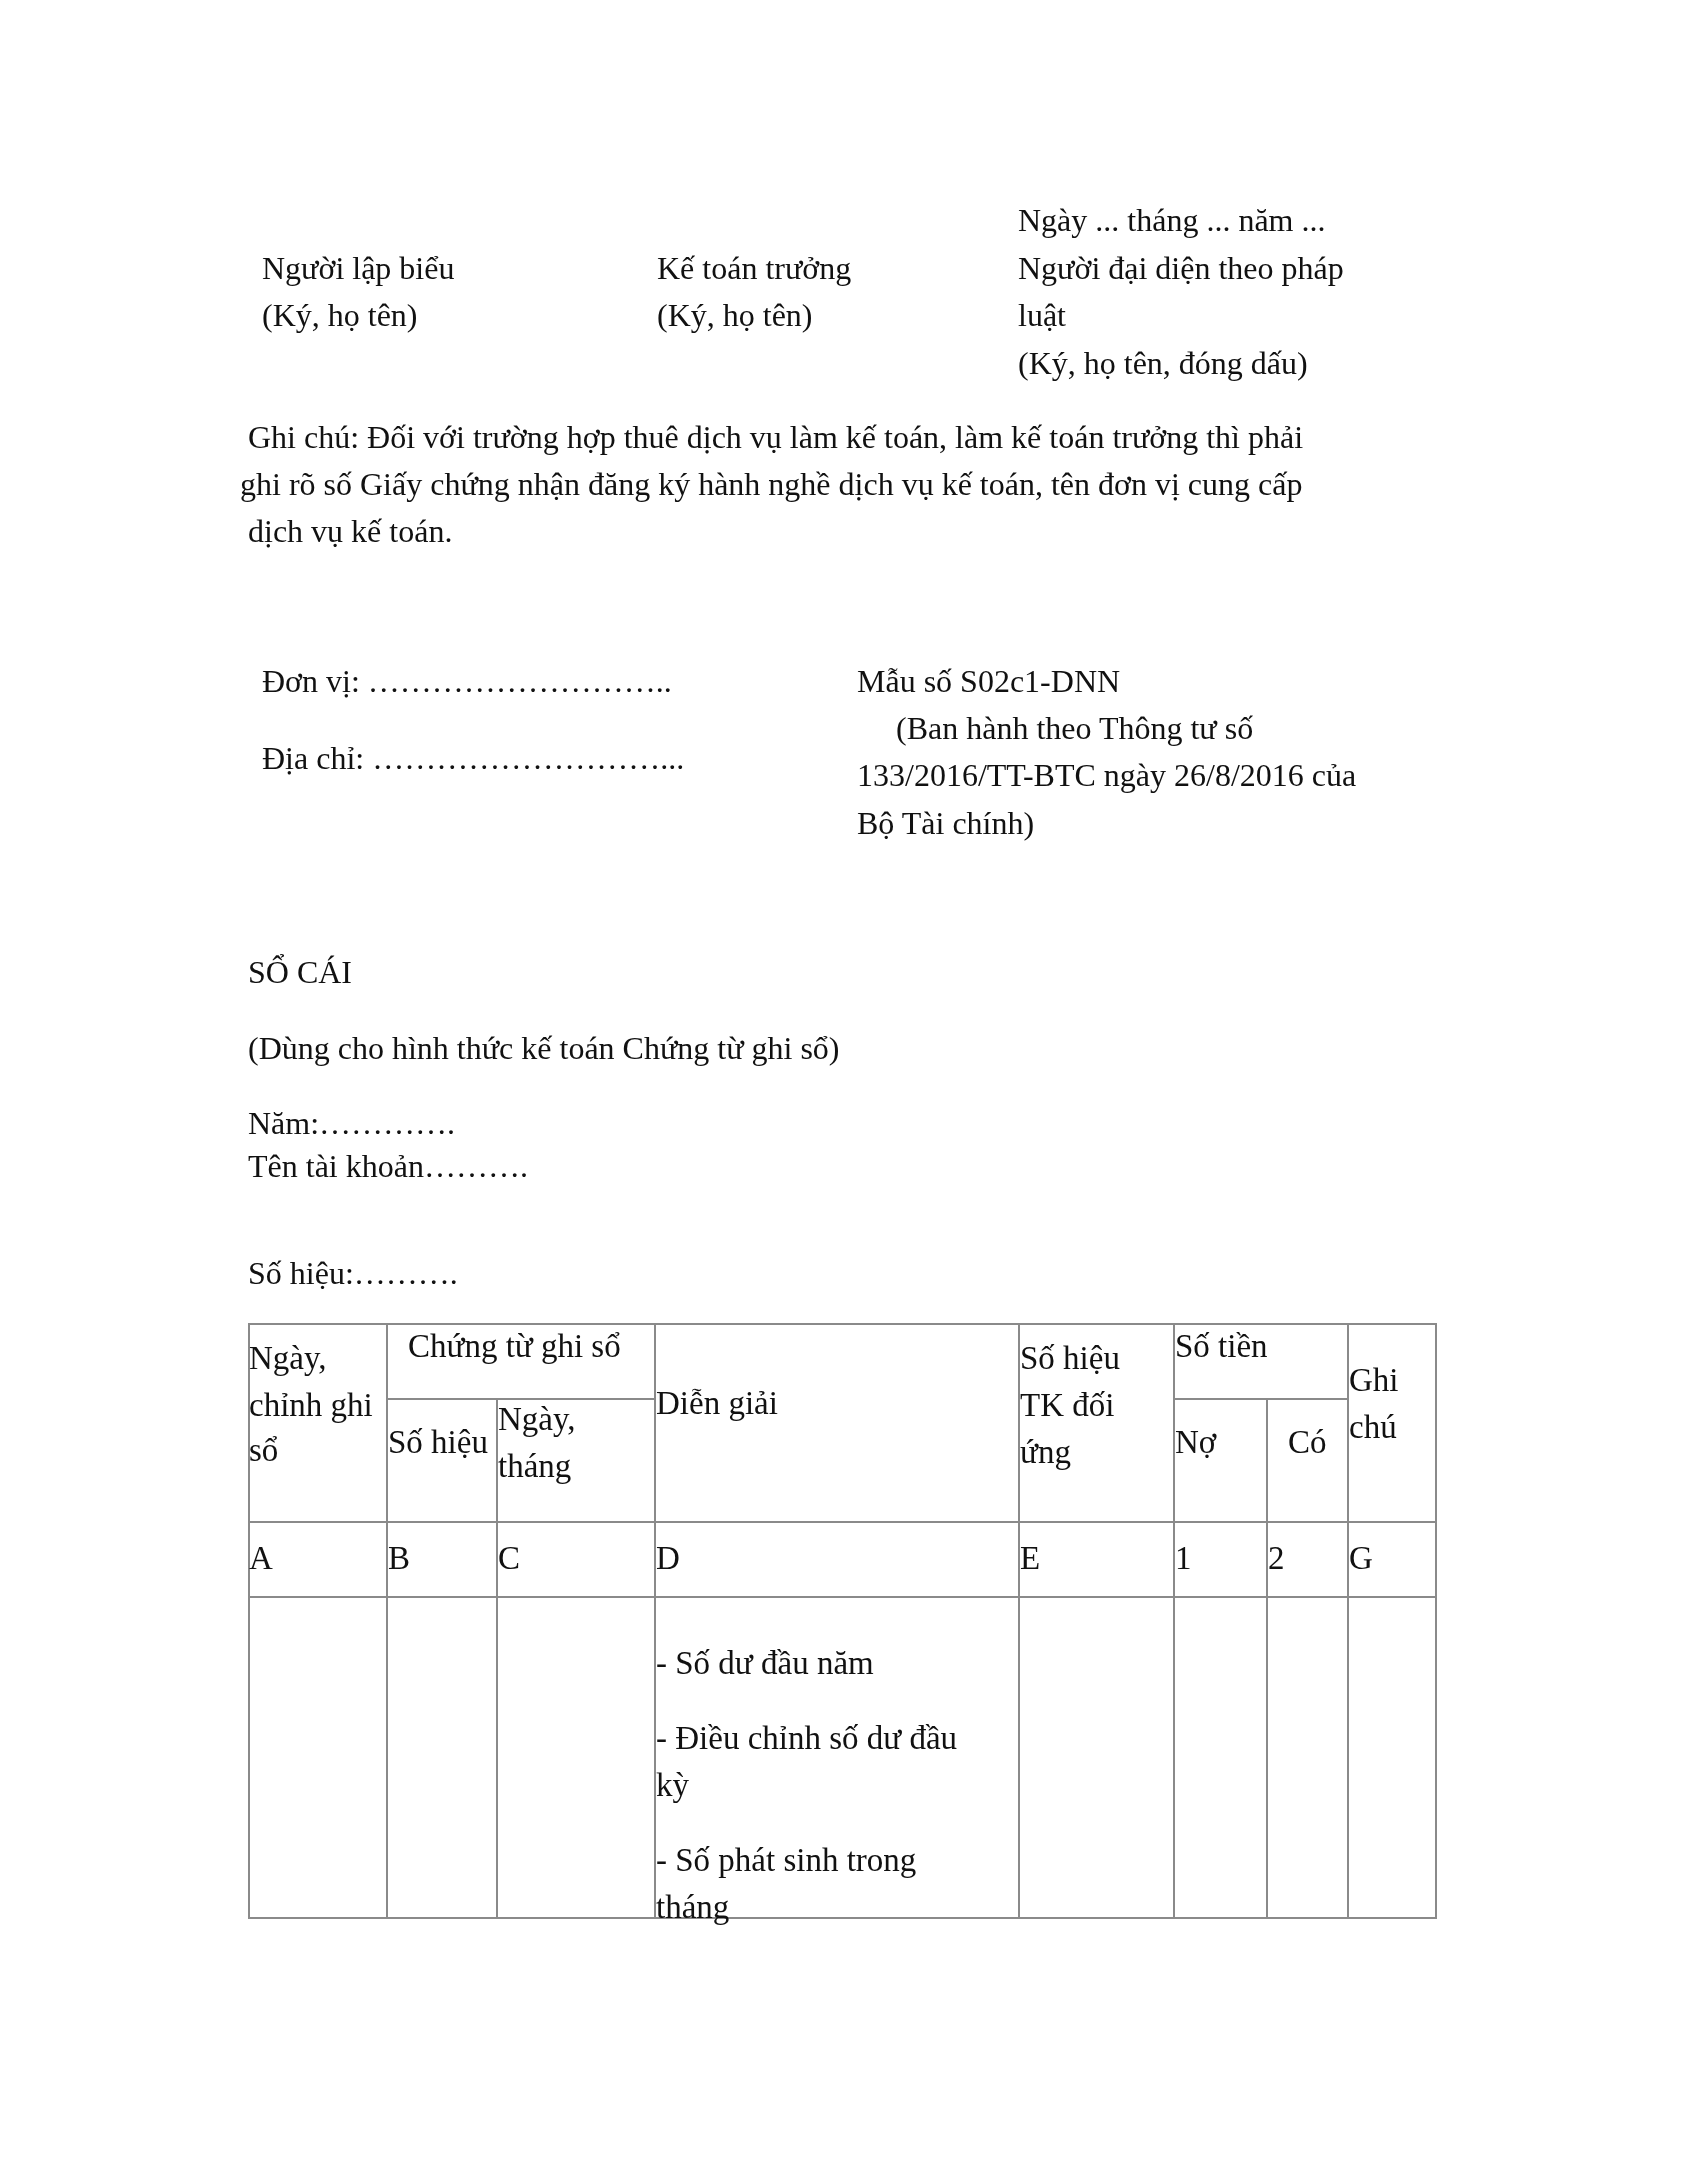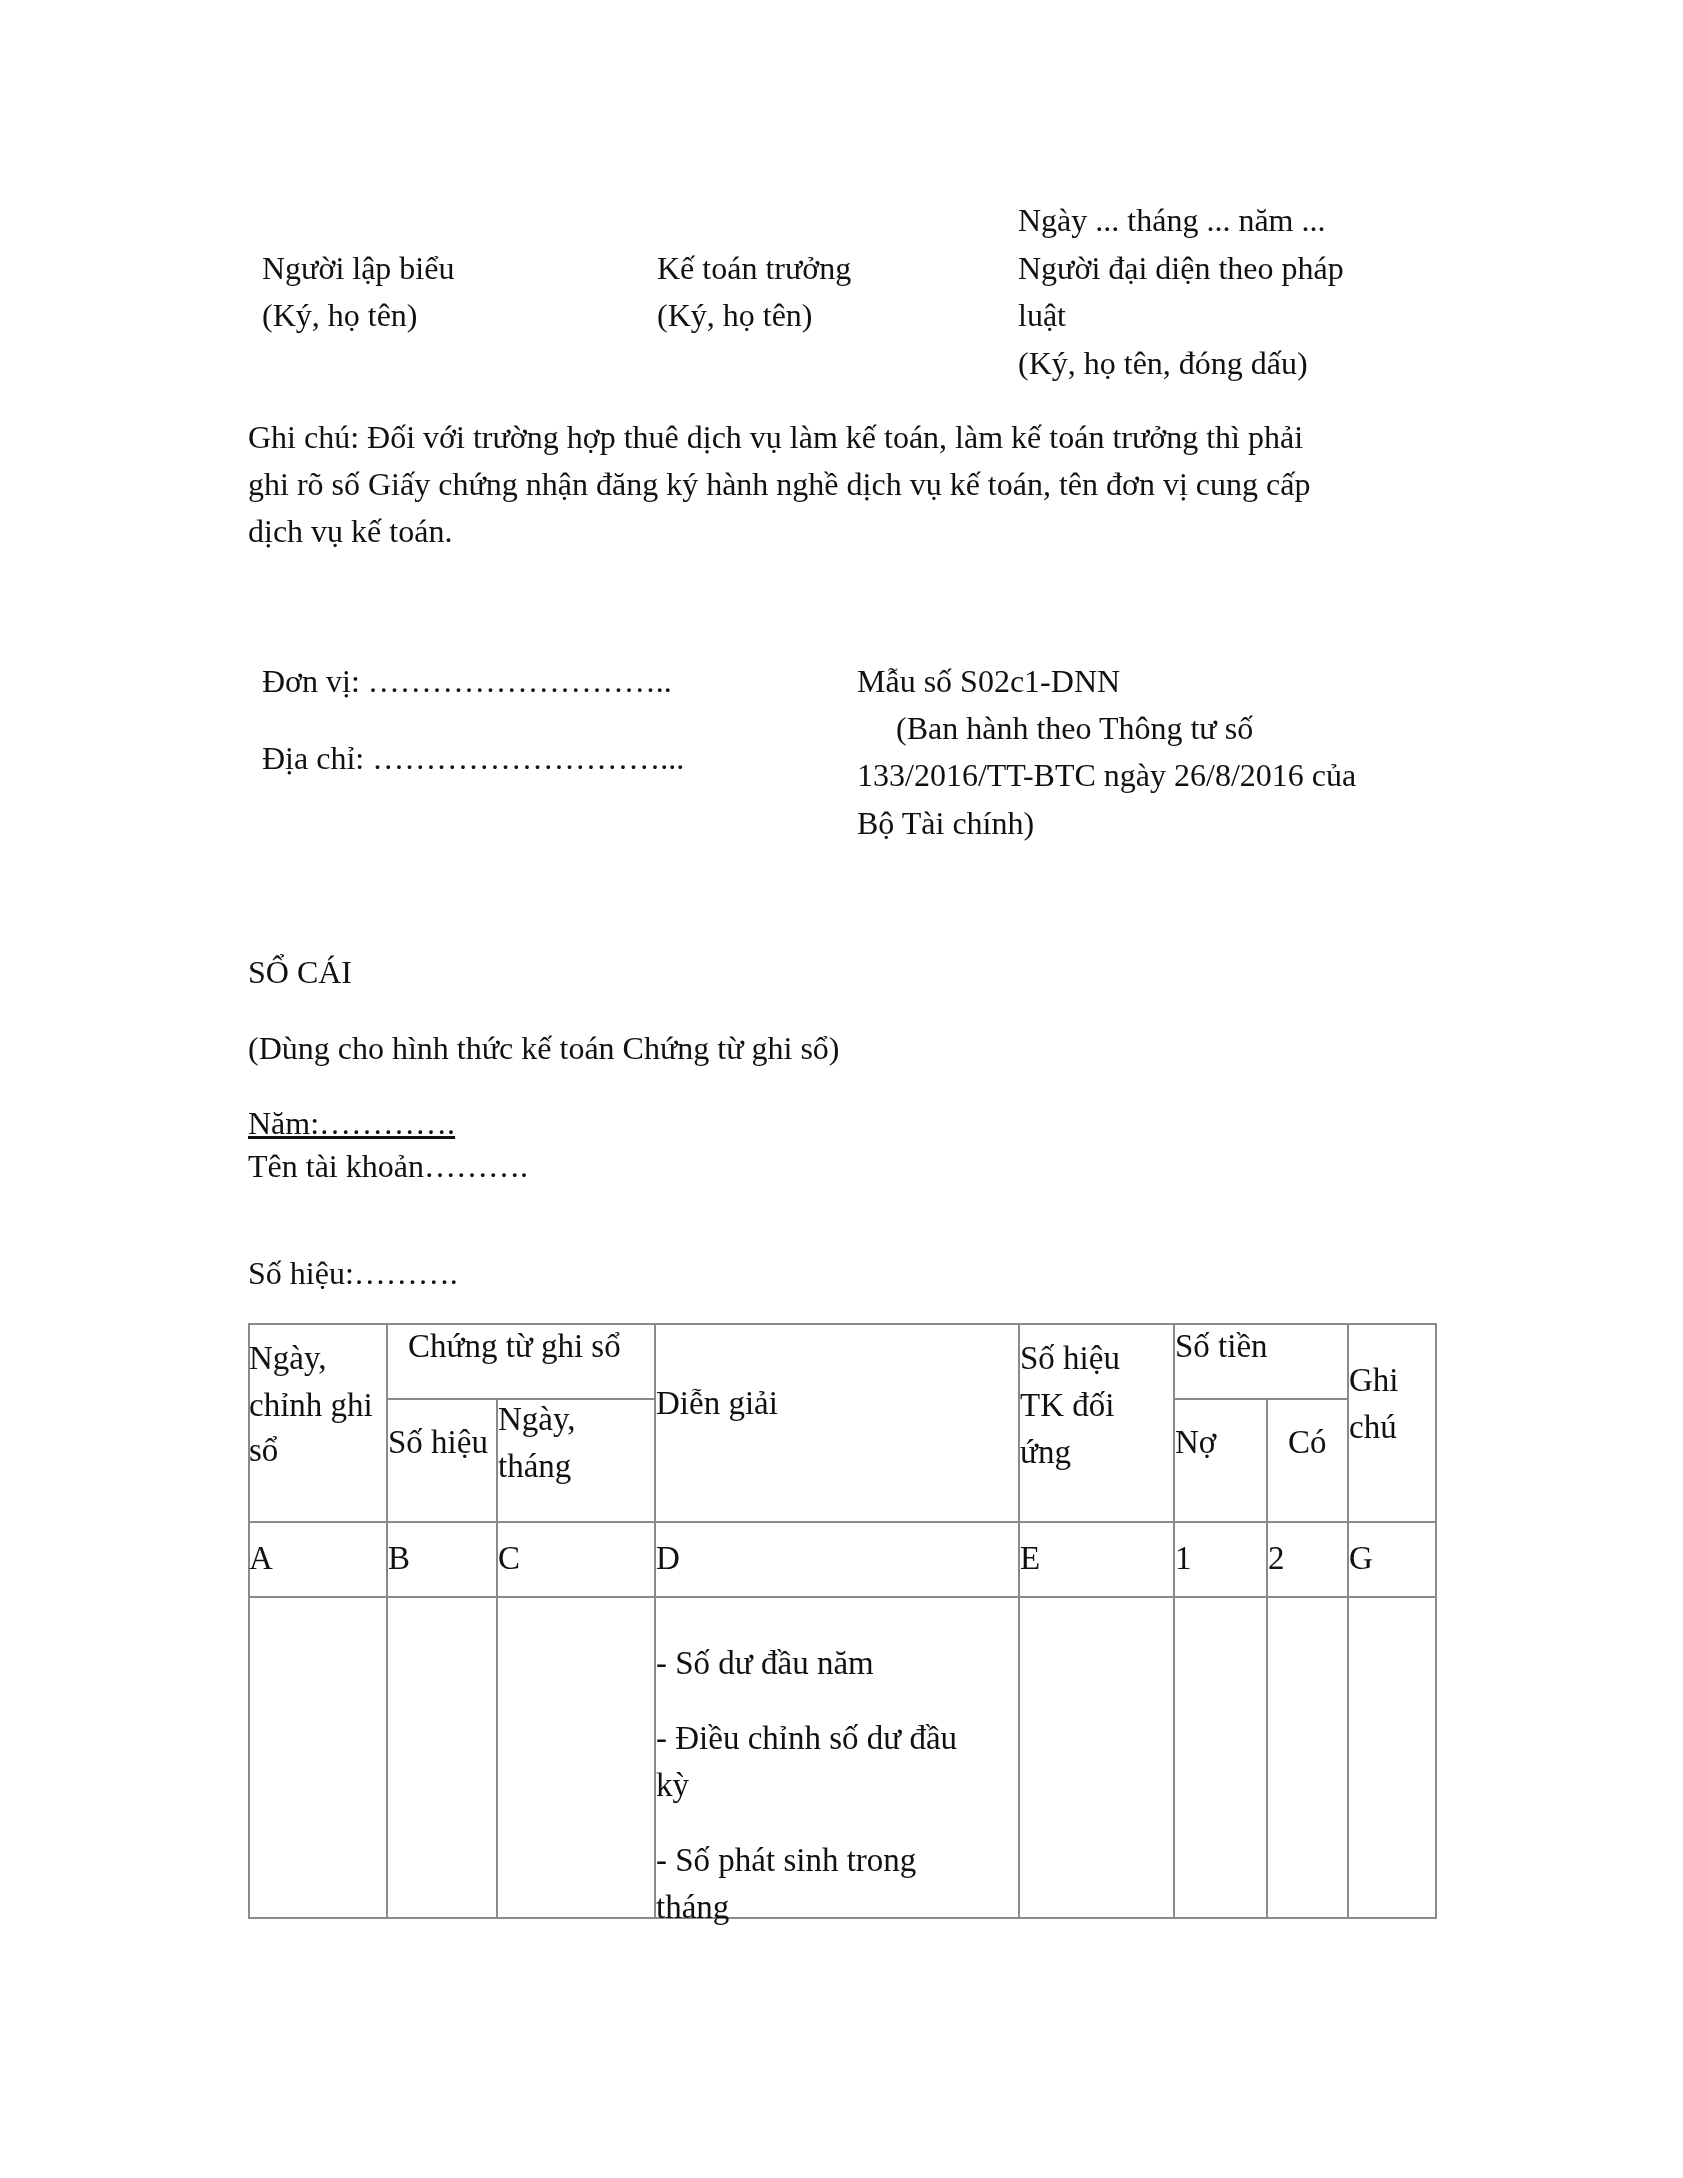--- a/index.html
+++ b/index.html
@@ -19,34 +19,34 @@
 <div class="t" style="left:262px; top:291px;">(Ký, họ tên)</div>
 
 <div class="t" style="left:657px; top:244px;">Kế toán trưởng</div>
 <div class="t" style="left:657px; top:291px;">(Ký, họ tên)</div>
 
 <div class="t" style="left:1018px; top:244px;">Người đại diện theo pháp</div>
 <div class="t" style="left:1018px; top:291px;">luật</div>
 <div class="t" style="left:1018px; top:339px;text-align:center;">(Ký, họ tên, đóng dấu)</div>
 
 <div class="t" style="left:248px; top:413px;">Ghi chú: Đối với trường hợp thuê dịch vụ làm kế toán, làm kế toán trưởng thì phải</div>
-<div class="t" style="left:248px; top:460px;text-align:center;">ghi rõ số Giấy chứng nhận đăng ký hành nghề dịch vụ kế toán, tên đơn vị cung cấp</div>
+<div class="t" style="left:240px; top:460px;text-align:center;">ghi rõ số Giấy chứng nhận đăng ký hành nghề dịch vụ kế toán, tên đơn vị cung cấp</div>
 <div class="t" style="left:248px; top:507px;">dịch vụ kế toán.</div>
 
 <div class="t" style="left:262px; top:657px;">Đơn vị: ………………………..</div>
 <div class="t" style="left:262px; top:734px;">Địa chỉ: ………………………...</div>
 
 <div class="t" style="left:857px; top:657px;">Mẫu số S02c1-DNN</div>
 <div class="t" style="left:857px; top:704px;margin-left:39px;">(Ban hành theo Thông tư số</div>
 <div class="t" style="left:857px; top:751px;">133/2016/TT-BTC ngày 26/8/2016 của</div>
 <div class="t" style="left:857px; top:799px;">Bộ Tài chính)</div>
 
 <div class="t" style="left:248px; top:948px;">SỔ CÁI</div>
 <div class="t" style="left:248px; top:1024px;">(Dùng cho hình thức kế toán Chứng từ ghi sổ)</div>
-<div class="t" style="left:248px; top:1099px;text-decoration:underline;">Năm:………….</div>
+<div class="t" style="left:248px; top:1099px;">Năm:………….</div>
 <div class="t" style="left:248px; top:1142px;">Tên tài khoản……….</div>
 <div class="t" style="left:248px; top:1249px;">Số hiệu:……….</div>
 
 <div>
 
   <div class="hl" style="left:248px; top:1323px; width:1188px;"></div>
   <div class="hl" style="left:387px; top:1398px; width:269px;"></div>
   <div class="hl" style="left:1174px; top:1398px; width:175px;"></div>
   <div class="hl" style="left:248px; top:1521px; width:1188px;"></div>
   <div class="hl" style="left:248px; top:1596px; width:1188px;"></div>

